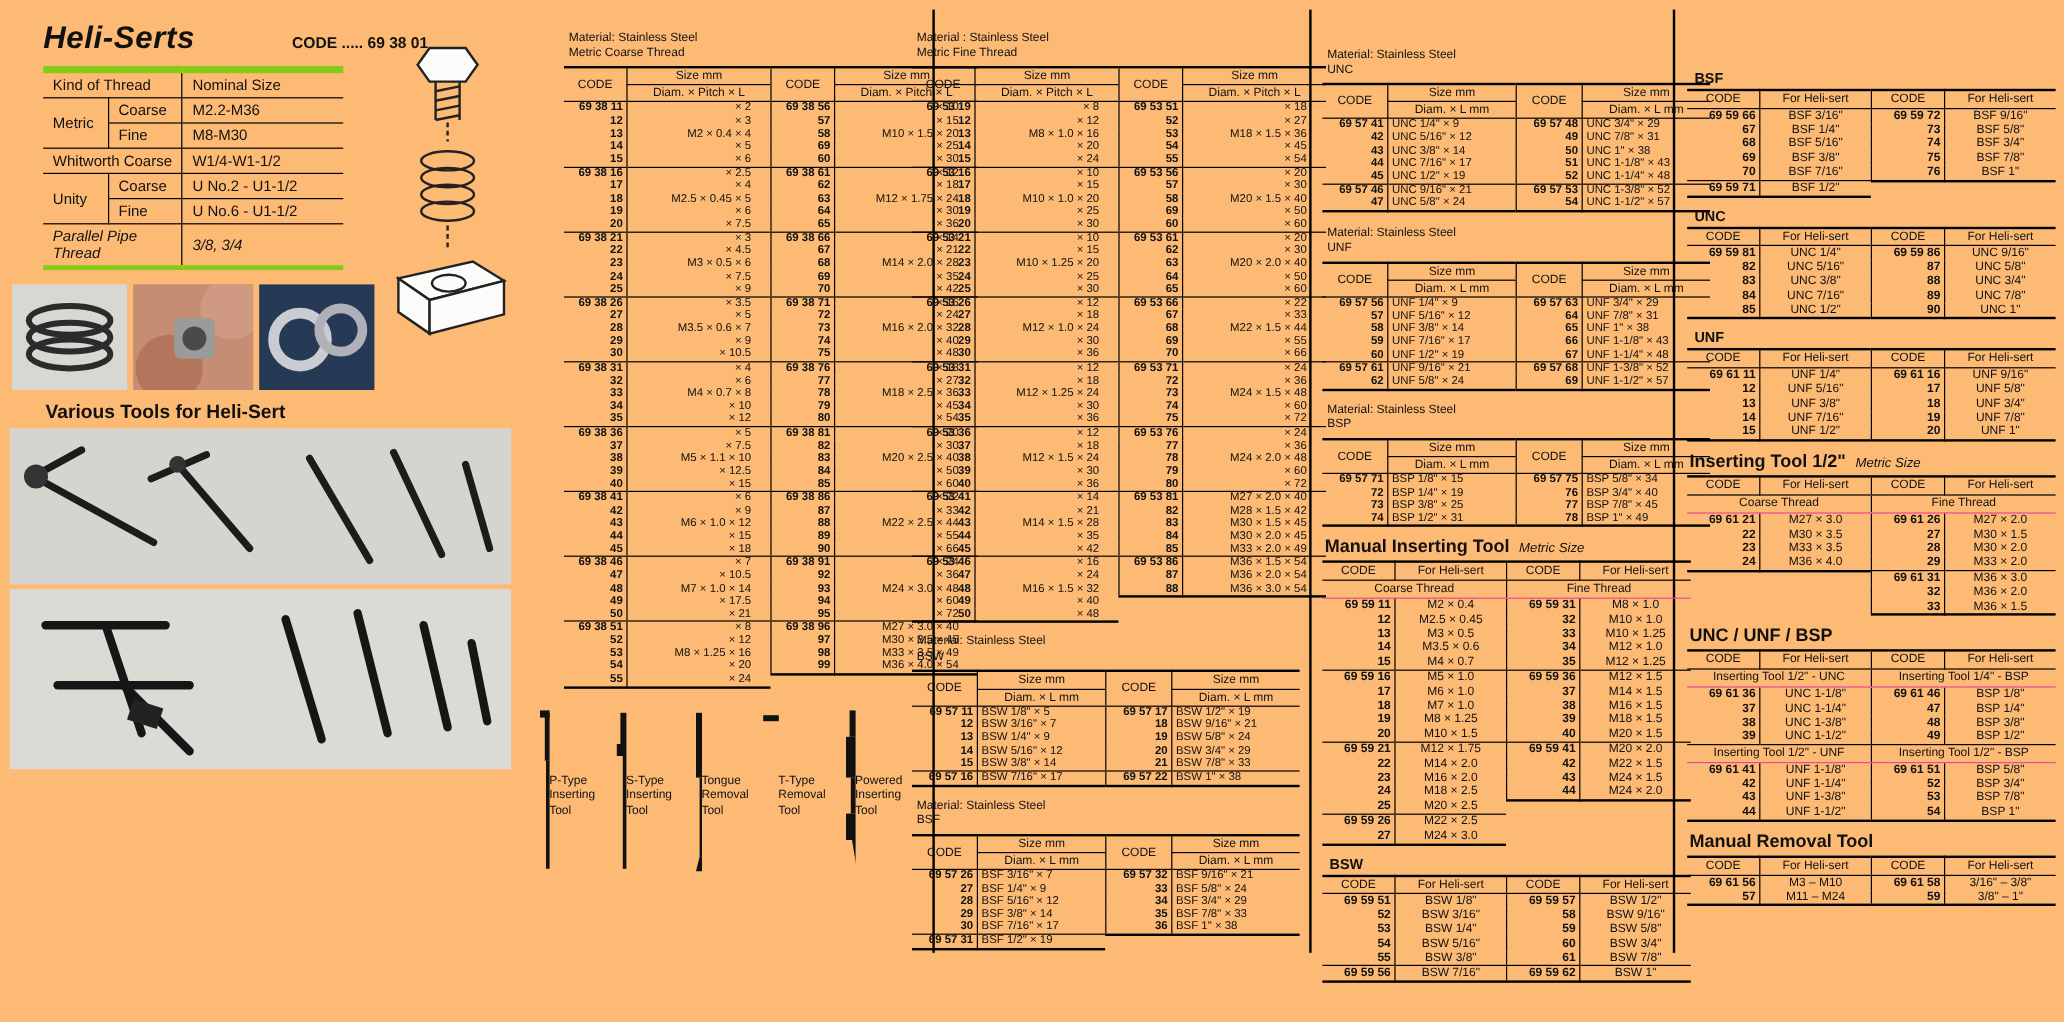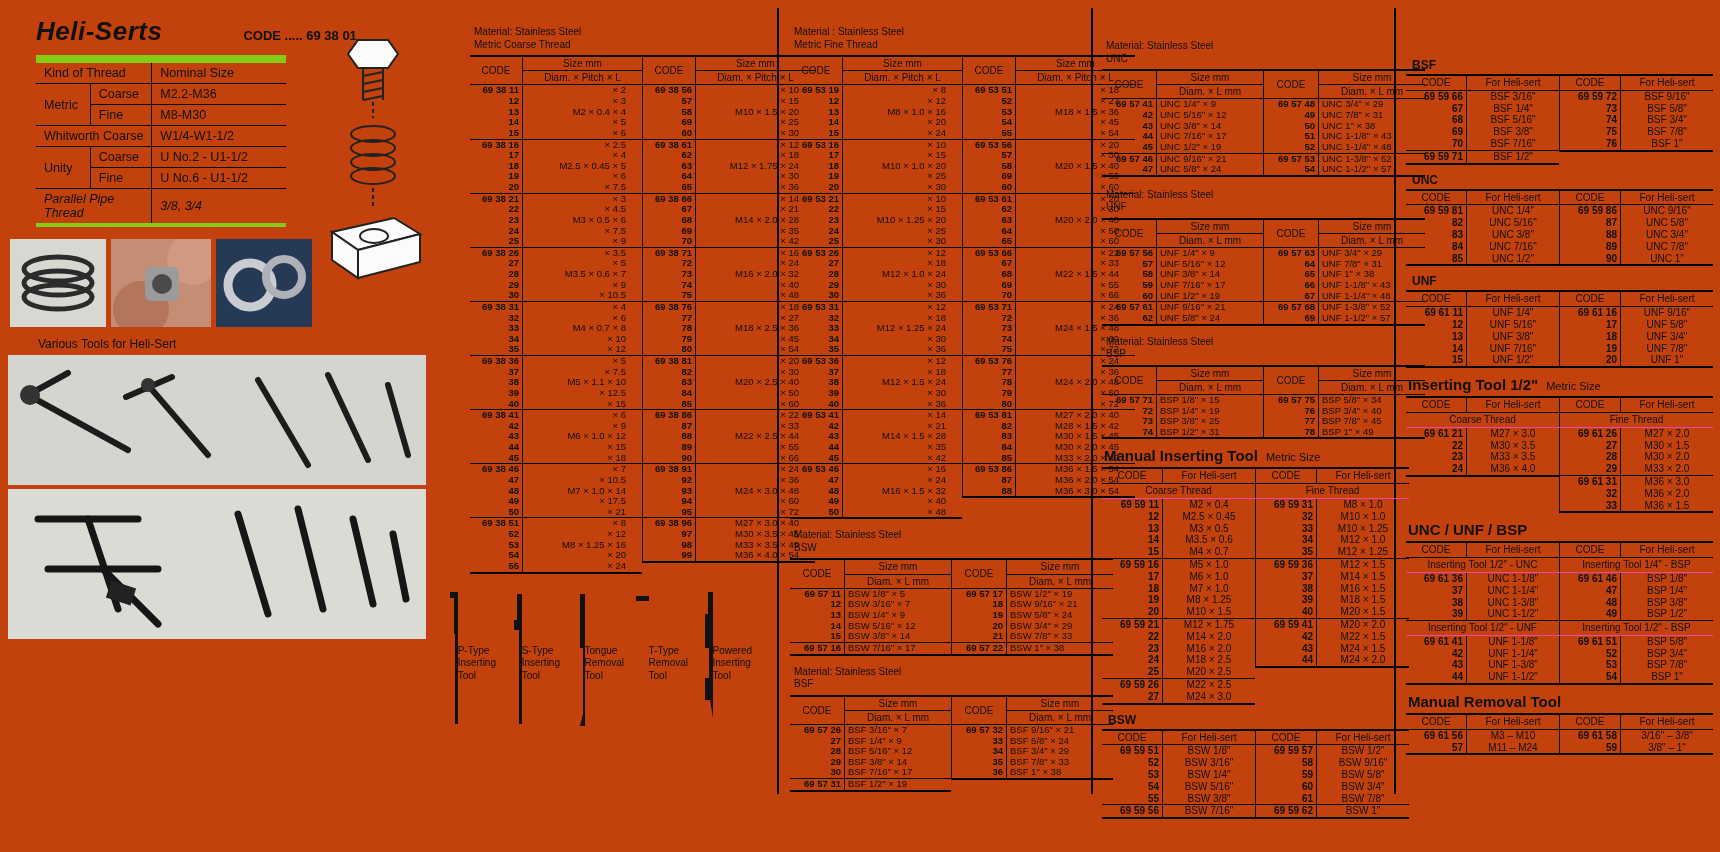--- a/index.html
+++ b/index.html
@@ -1,39 +1,39 @@
 <!DOCTYPE html>
 <html><head>
 <meta charset="utf-8">
 <style>
   html,body{margin:0;padding:0;background:#e8e8e6;}
-  .page{position:relative;width:1720px;height:852px;background:#c2410c;color:#111;
+  .page{position:relative;width:1720px;height:852px;background:#fdba74;color:#111;
     font-family:"Liberation Sans","DejaVu Sans",sans-serif;overflow:hidden;}
   .vdiv{position:absolute;top:8px;height:786px;width:2px;background:#000;}
   .col{position:absolute;}
   
   .titlerow{display:flex;align-items:baseline;gap:40px;margin:6px 0 8px 28px;}
   .hs-title{font-size:26px;font-weight:bold;font-style:italic;letter-spacing:.5px;}
   .hs-code{font-size:13px;font-weight:bold;margin-left:41px;}
   table.kind{border-collapse:collapse;margin-left:28px;font-size:12.5px;}
   table.kind td{border:1px solid #000;padding:3px 8px;}
-  table.kind tr:first-child td{border-top:8px solid #84cc16;}
+  table.kind tr:first-child td{border-top:6px solid #84cc16;}
   table.kind tr:last-child td{border-bottom:4px solid #84cc16;font-style:italic;}
   table.kind td.noL{border-left:none;}
   table.kind td.noR{border-right:none;}
   table.kind td.val{min-width:118px;}
   .prewrap{white-space:pre-line;}
   .photorow{display:flex;gap:5px;margin:12px 0 0 2px;}
   .photo{position:relative;overflow:hidden;}
-  .various{font-size:12px;font-weight:normal;margin:10px 0 4px 30px;}
+  .various{font-size:16px;font-weight:bold;margin:10px 0 4px 30px;}
   
   .mat{font-size:10px;line-height:1.25;margin:0 0 4px 4px;}
   .secplain{font-size:12px;font-weight:bold;margin:8px 0 2px 6px;}
   .secbold{font-size:15px;font-weight:bold;margin:8px 0 3px 2px;}
-  .secbold small{font-size:11px;font-weight:normal;margin-left:8px;}
+  .secbold small{font-size:11px;font-weight:normal;margin-left:8px;font-style:italic;}
   
   .ptable{display:flex;align-items:flex-start;}
   .ptable table{border-collapse:collapse;border-top:2px solid #000;border-bottom:2px solid #000;
     font-size:9.5px;line-height:1.12;}
   .ptable table+table{border-left:1px solid #000;}
   .ptable th{font-weight:normal;font-size:10px;border-bottom:1px solid #000;padding:1px 2px;text-align:center;}
   .ptable th.codeh{border-right:1px solid #000;}
   .ptable td{padding:0 3px;vertical-align:top;}
   .ptable td.code{font-weight:bold;text-align:right;border-right:1px solid #000;white-space:nowrap;}
   .ptable td.size{white-space:nowrap;}
@@ -625,21 +625,21 @@
             <rect x="7" y="88" width="18" height="22" fill="#111"></rect>
           <polygon points="12,110 20,110 16,134" fill="#111"></polygon>
         </svg>
         <div class="lbl">Powered
 Inserting
 Tool</div>
       </div>
     </div>
   </section>
 
-  <section class="col" style="left:790px;top:26px;width:296px;">
+  <section class="col" style="left:760px;top:26px;width:296px;">
     <div class="mat">
       <div>Material : Stainless Steel</div>
       <div>Metric Fine Thread</div>
     </div>
     <div class="ptable metric">
         <table>
           <thead>
             <tr>
               <th class="codeh" rowspan="2">CODE</th>
               <th class="sizeh">Size mm</th>

